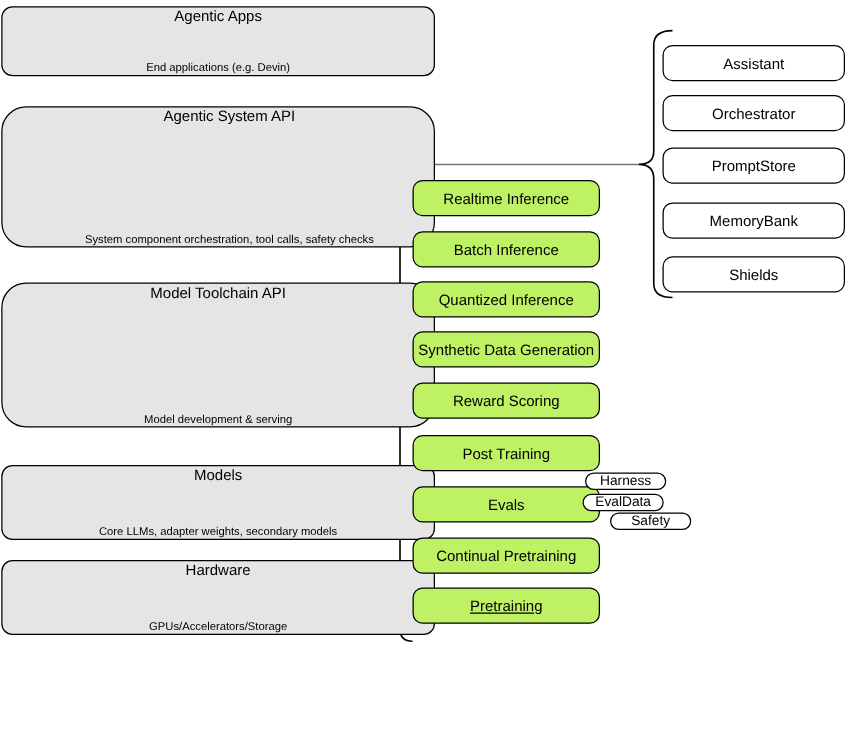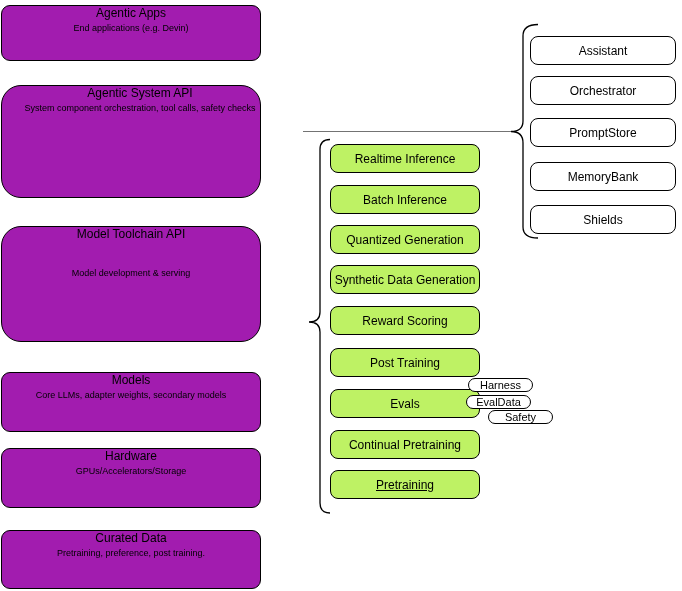--- a/index.html
+++ b/index.html
@@ -1,23 +1,23 @@
 <!DOCTYPE html>
 <html><head>
 <meta charset="utf-8">
 <style>
   html,body{margin:0;padding:0;background:#fff;}
   .canvas{
     position:relative;width:682px;height:591px;background:#fff;
     font-family:"Liberation Sans",sans-serif;color:#000;overflow:hidden;
   }
   .node{
-    position:absolute;left:1px;width:260px;box-sizing:border-box;
-    border:1px solid #000;background:#a21caf;
-    display:flex;flex-direction:column;align-items:center;justify-content:flex-start;
+    position:absolute;left:1px;width:347px;box-sizing:border-box;
+    border:1px solid #000;background:#e5e5e5;
+    display:flex;flex-direction:column;align-items:center;justify-content:space-between;
     text-align:center;z-index:2;
   }
   .node .t{font-size:12px;line-height:15px;}
   .node .s{font-size:9px;line-height:11px;margin-top:2px;}
   .item{
     position:absolute;left:330px;width:150px;height:29px;box-sizing:border-box;
     border:1px solid #000;border-radius:8px;background:#bef264;
     display:flex;align-items:center;justify-content:center;
     font-size:12px;white-space:nowrap;z-index:2;
   }
@@ -59,33 +59,29 @@
     <div class="s">Model development &amp; serving</div>
   </div>
   <div class="node" style="top:372px;height:60px;border-radius:9px;">
     <div class="t">Models</div>
     <div class="s">Core LLMs, adapter weights, secondary models</div>
   </div>
   <div class="node" style="top:448px;height:60px;border-radius:9px;">
     <div class="t">Hardware</div>
     <div class="s">GPUs/Accelerators/Storage</div>
   </div>
-  <div class="node" style="top:530px;height:59px;border-radius:9px;">
-    <div class="t">Curated Data</div>
-    <div class="s">Pretraining, preference, post training.</div>
-  </div>
 
   <div class="item" style="top:144px;">
     <span>Realtime Inference</span>
   </div>
   <div class="item" style="top:185px;">
     <span>Batch Inference</span>
   </div>
   <div class="item" style="top:225px;">
-    <span>Quantized Generation</span>
+    <span>Quantized Inference</span>
   </div>
   <div class="item" style="top:265px;">
     <span>Synthetic Data Generation</span>
   </div>
   <div class="item" style="top:306px;">
     <span>Reward Scoring</span>
   </div>
   <div class="item" style="top:348px;">
     <span>Post Training</span>
   </div>

